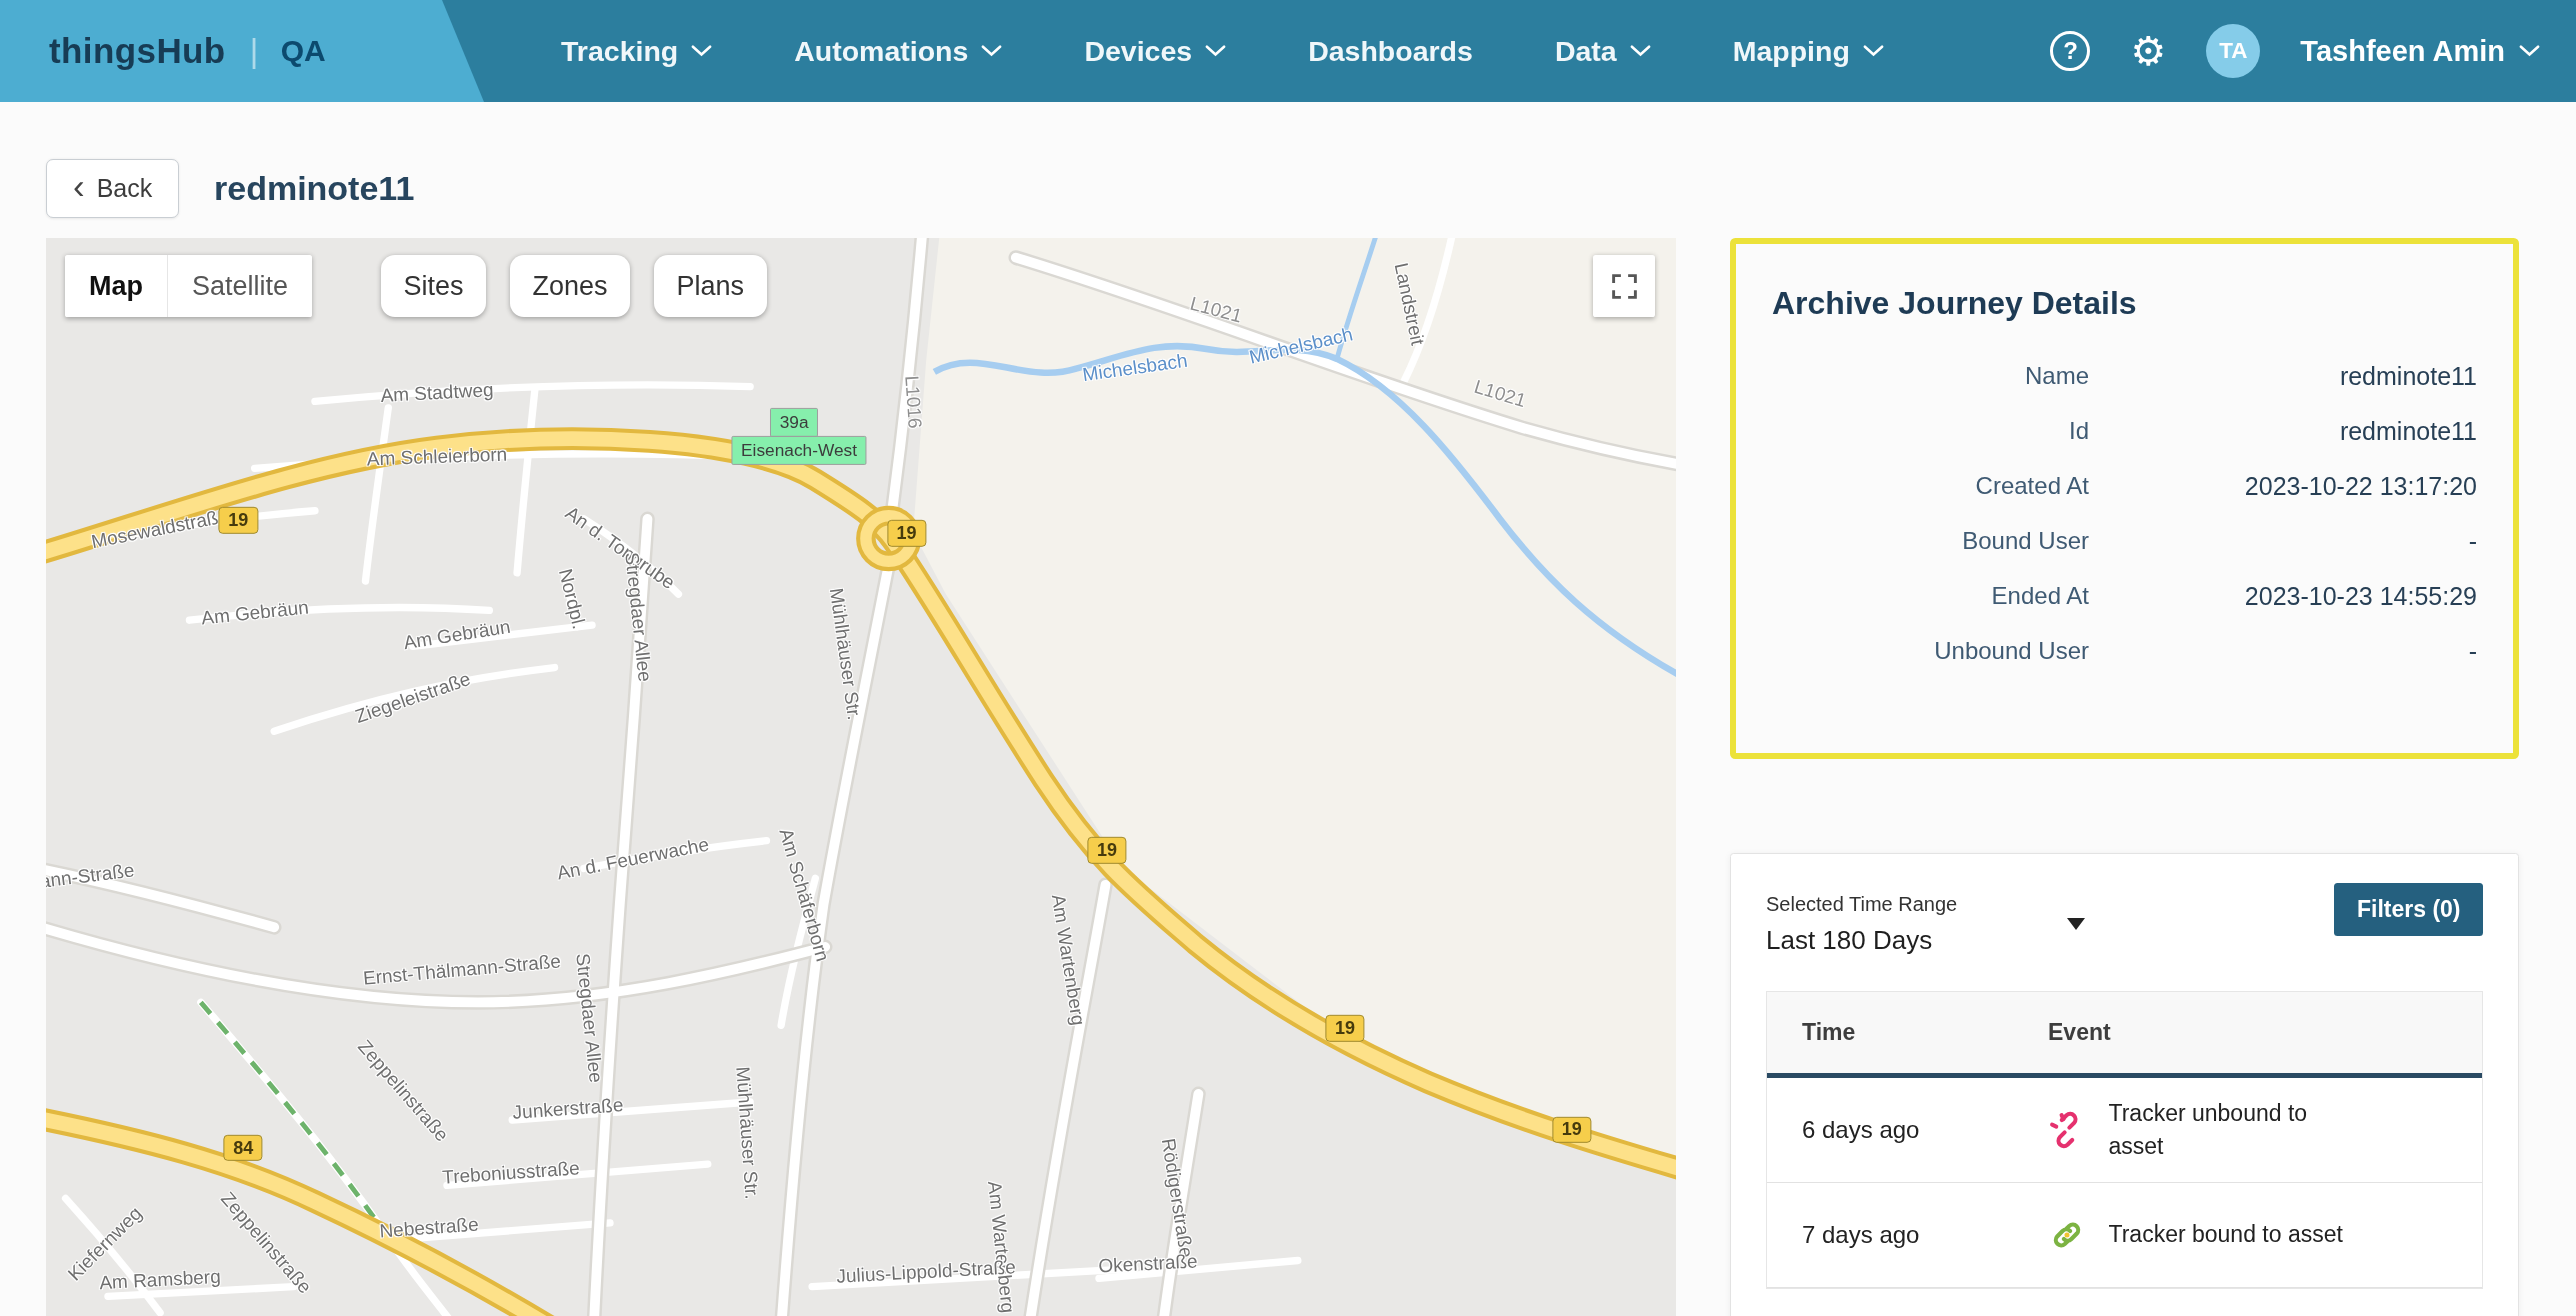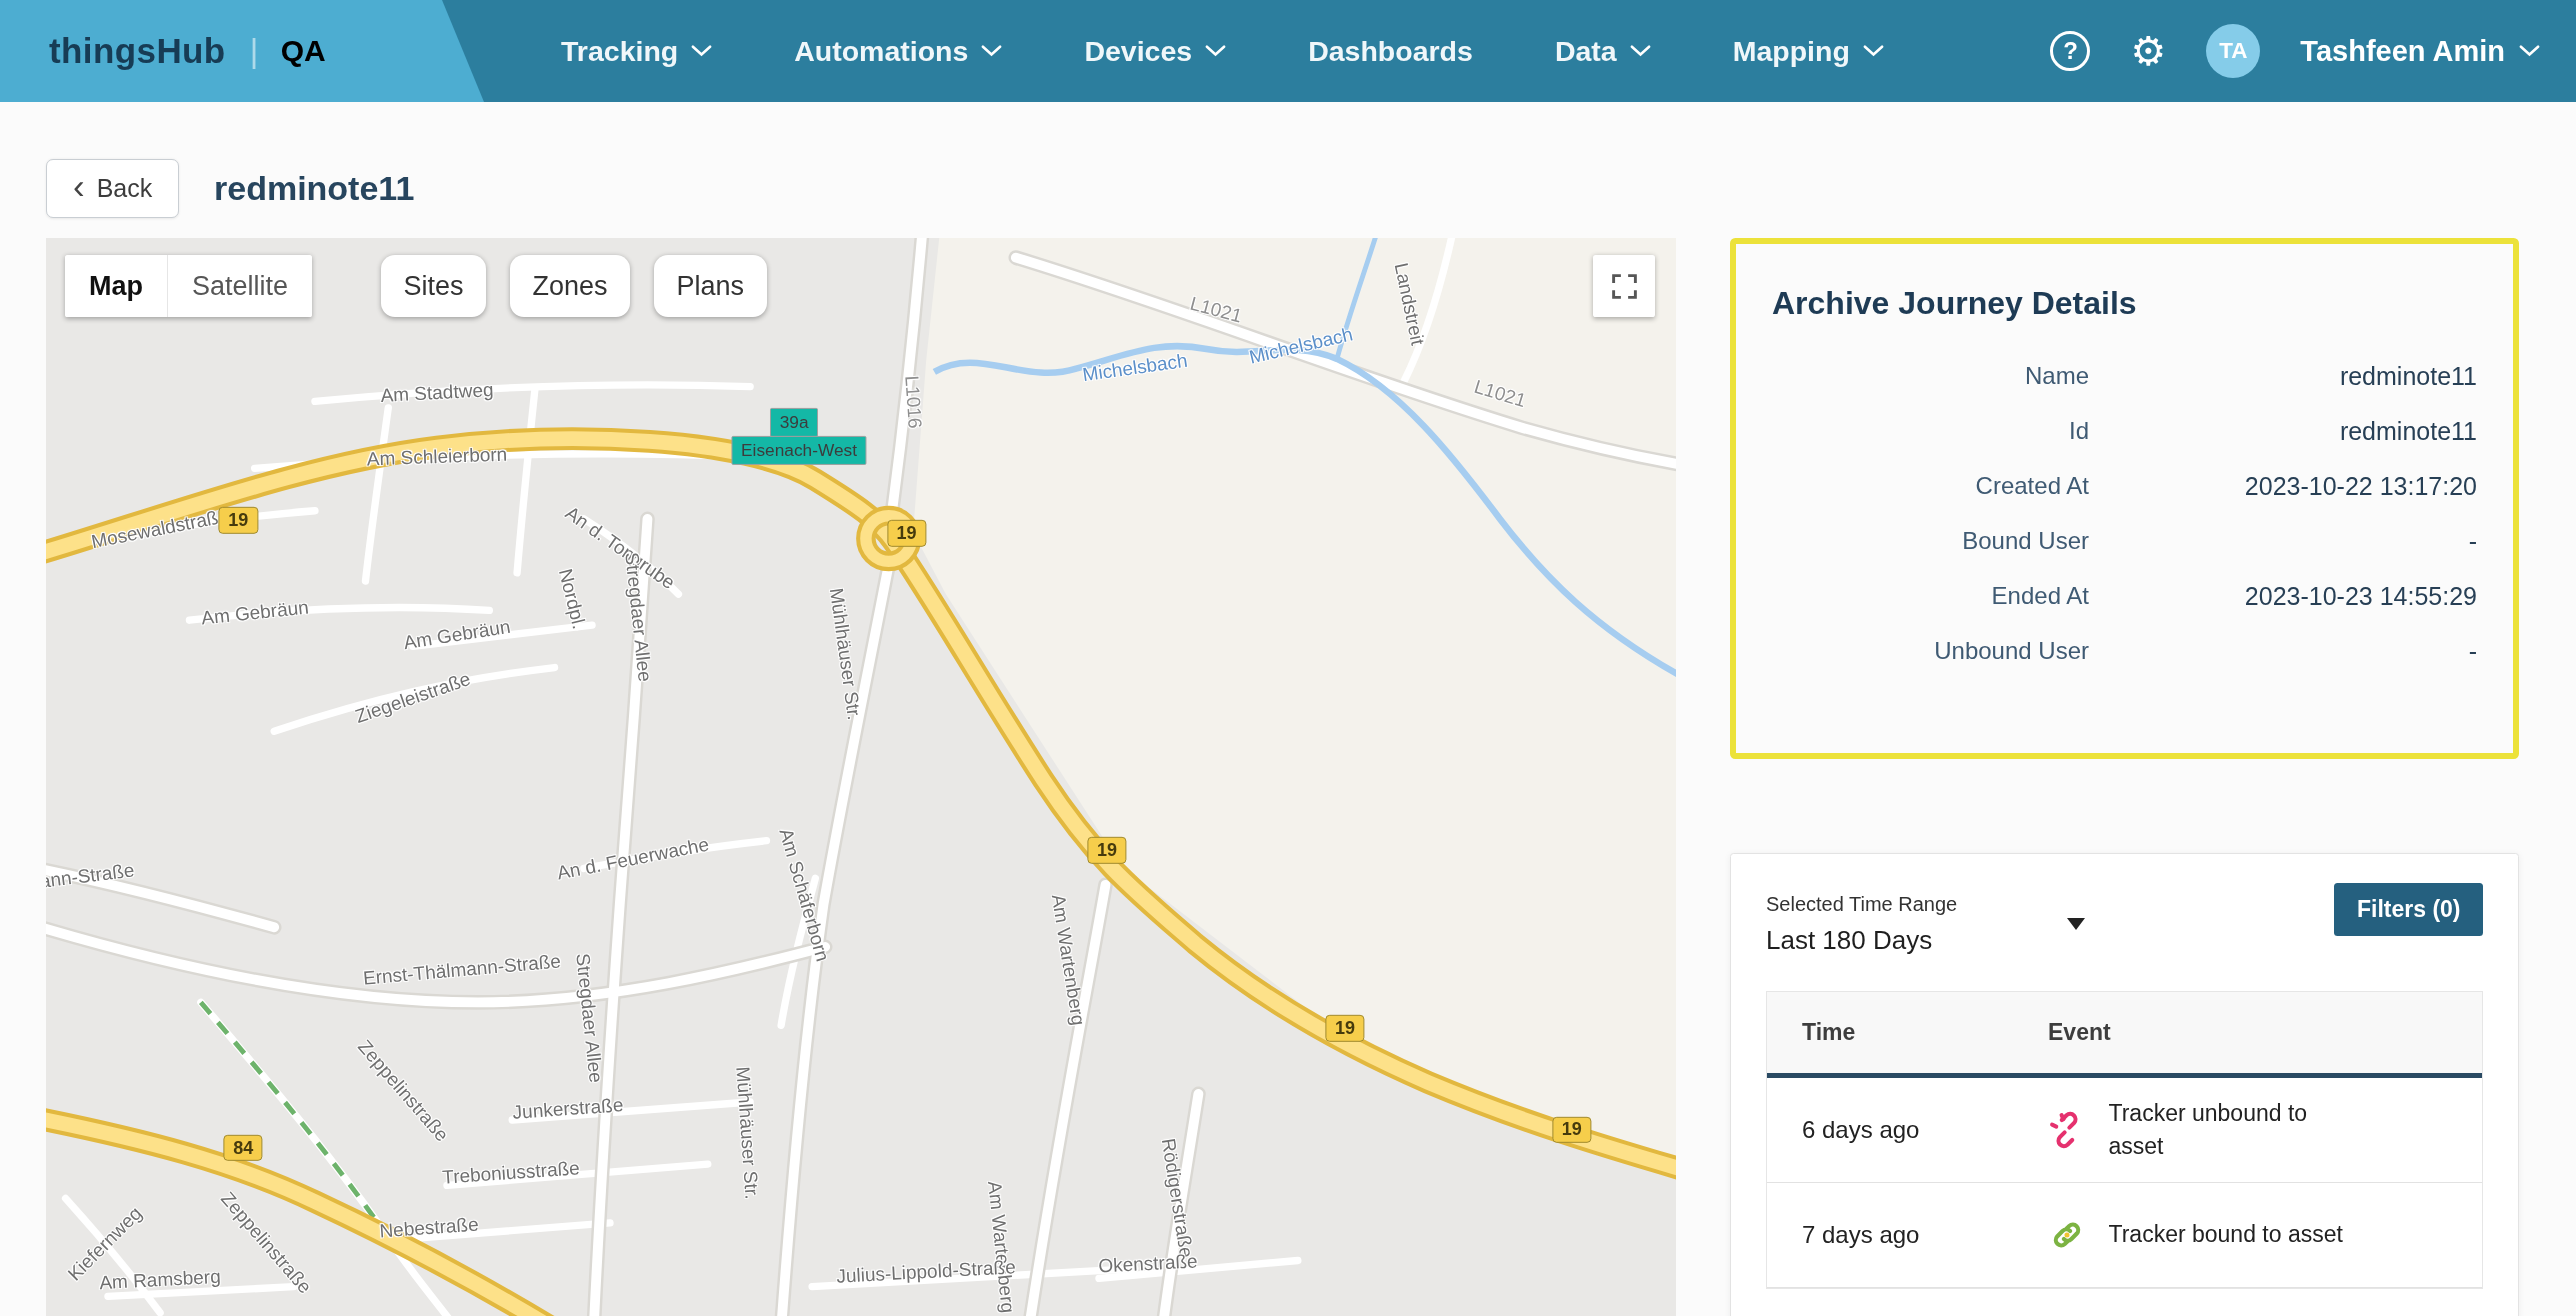--- a/index.html
+++ b/index.html
@@ -8,21 +8,21 @@
 
   
   .navbar { position:absolute; left:0; top:0; width:2576px; height:102px;
             background:var(--navbar-bg,#2c7e9e); display:flex; align-items:center; z-index:50; }
   .brand-block { position:relative; height:102px; width:484px; flex:none;
                  background:var(--navbar-brand-bg,#4dadd1);
                  clip-path:polygon(0 0,442px 0,484px 100%,0 100%);
                  display:flex; align-items:center; padding-left:49px; }
   .brand { font-size:35px; font-weight:bold; color:var(--brand-text,#173c55); letter-spacing:0.4px; }
   .brand-divider { color:rgba(255,255,255,.55); font-size:33px; font-weight:300; margin:0 22.5px 0 24px; }
-  .env { color:#000000; font-size:30px; font-weight:bold; }
+  .env { color:#0c4a6e; font-size:30px; font-weight:bold; }
   .nav-menu { display:flex; align-items:center; margin-left:36px; gap:0; }
   .nav-item { display:flex; align-items:center; gap:13px; padding:0 41px; height:124px;
               color:#f0f7fa; font-size:28.5px; font-weight:600; cursor:pointer; }
   .chev { width:21px; height:12px; display:inline-block; }
   .nav-right { margin-left:auto; display:flex; align-items:center; gap:40px; padding-right:36px; }
   .help-icon { width:40px; height:40px; border:3px solid #fff; border-radius:50%;
                color:#fff; font-size:24px; font-weight:bold; display:flex;
                align-items:center; justify-content:center; }
   .gear-icon { color:#fff; font-size:40px; line-height:1; font-family:"DejaVu Sans",sans-serif; }
   .avatar { width:54px; height:54px; border-radius:50%; background:var(--avatar-bg,#85cce9);
@@ -41,21 +41,21 @@
 
   
   .map { position:absolute; left:46px; top:238px; width:1630px; height:1078px;
          background:#e9e8e6; overflow:hidden; }
   .map svg.roads { position:absolute; inset:0; width:100%; height:100%; }
   .map-labels { position:absolute; inset:0; }
   .mlabel { position:absolute; white-space:nowrap; font-size:19px; color:#6f6f6f;
             text-shadow:-0.9px -0.9px 0 #fff,0.9px -0.9px 0 #fff,-0.9px 0.9px 0 #fff,0.9px 0.9px 0 #fff,0 0 3.5px #fff; }
   .mlabel.water { color:#5b8fc9; }
   .mlabel.ref   { color:#8f8f8f; }
-  .mlabel.box   { background:#14b8a6; border:0.9px solid #9e9e9e; color:#3c3c3c; font-size:17.3px;
+  .mlabel.box   { background:#86efac; border:0.9px solid #9e9e9e; color:#3c3c3c; font-size:17.3px;
                   padding:2.6px 8.6px; text-shadow:none; border-radius:1.7px; }
   .mlabel.shield{ background:#f6ce4b; border:1.7px solid #a08a2e; color:#463b0d; font-weight:bold;
                   font-size:18px; padding:1.7px 8.6px; border-radius:4.3px; text-shadow:none; }
   .map-type-group { position:absolute; left:19px; top:17.3px; display:flex;
                     box-shadow:0 1.7px 5.2px rgba(0,0,0,.3); border-radius:2.6px; overflow:hidden; }
   .mt-btn { height:62px; padding:0 24px; background:#fff; font-size:27px; display:flex;
             align-items:center; cursor:pointer; }
   .mt-btn.active { font-weight:bold; color:#111; }
   .mt-btn.idle { color:#565656; border-left:0.9px solid #e6e6e6; }
   .layer-btns { position:absolute; left:335px; top:17.3px; display:flex; gap:24px; }

